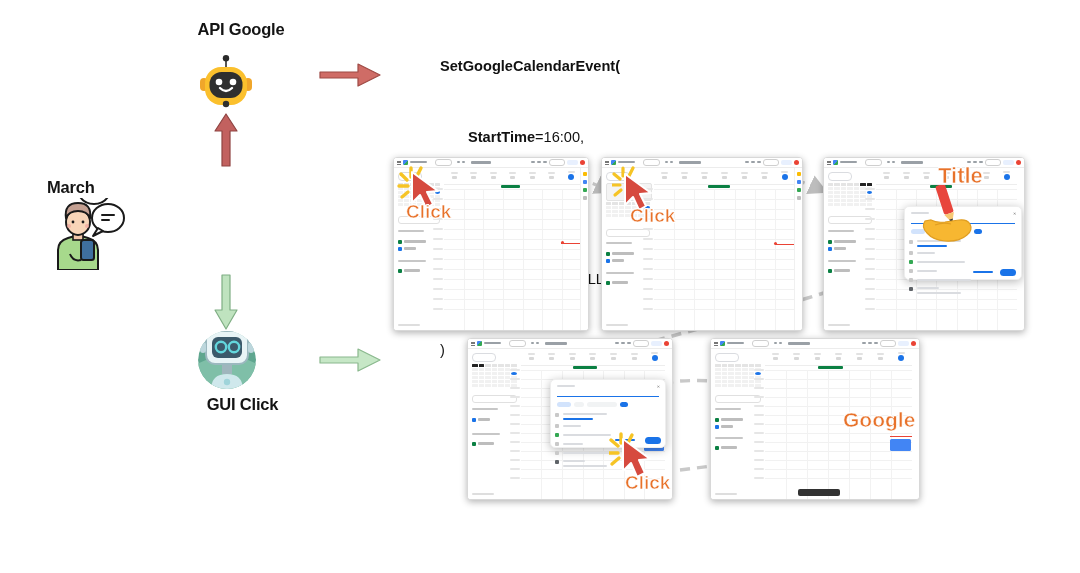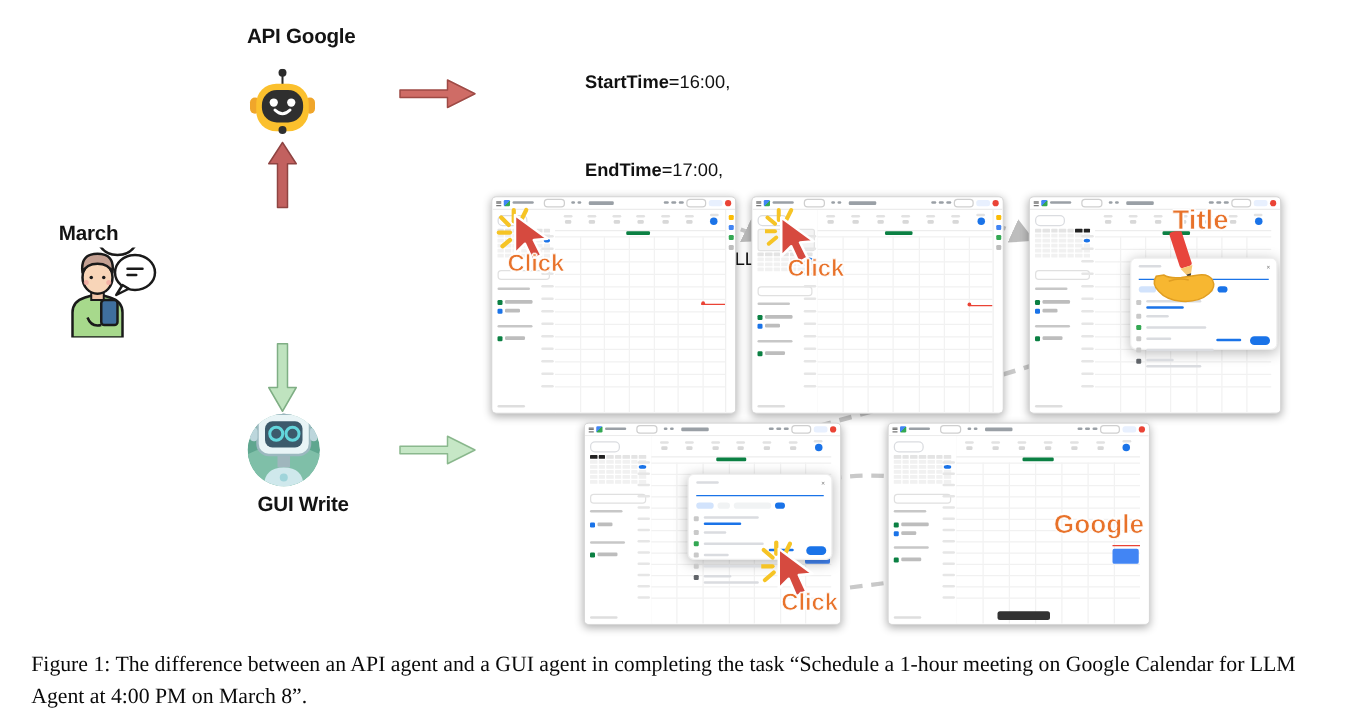--- a/index.html
+++ b/index.html
@@ -255,29 +255,30 @@
         <rect x="9" y="1" width="42" height="33" rx="9" fill="#e8f4f6" stroke="#9bb8bf" stroke-width="2"></rect>
         <rect x="15" y="7" width="30" height="21" rx="6" fill="#3c5a6b"></rect>
         <circle cx="24" cy="17" r="5.2" fill="none" stroke="#63d6dc" stroke-width="2.4"></circle>
         <circle cx="37" cy="17" r="5.2" fill="none" stroke="#63d6dc" stroke-width="2.4"></circle>
         <rect x="3" y="12" width="6" height="11" rx="3" fill="#bcd6dc"></rect>
         <rect x="51" y="12" width="6" height="11" rx="3" fill="#bcd6dc"></rect>
       </g>
     </svg>
   </div>
 
-  <div class="agent-label abs" style="left:185px; top:395px; width:115px;">GUI Write</div>
+  <div class="agent-label abs" style="left:185px; top:395px; width:115px;">GUI Click</div>
 
   <div class="abs" style="left:318px; top:60px;">
     <svg width="66" height="30" viewBox="0 0 66 30">
       <path d="M2 12 L40 12 L40 4 L62 15 L40 26 L40 18 L2 18 Z" fill="#cf6c66" stroke="#9e4a45" stroke-width="1.2" stroke-linejoin="round"></path>
     </svg>
   </div>
 
   <div class="api-code">
+    <div><span class="k">SetGoogleCalendarEvent(</span></div>
     <div style="padding-left:28px;"><span class="k">StartTime</span><span>=16:00,</span></div>
     <div style="padding-left:28px;"><span class="k">EndTime</span><span>=17:00,</span></div>
     <div style="padding-left:28px;"><span class="k">Title</span><span>="Meeting on LLM Agent"</span></div>
     <div><span>)</span></div>
   </div>
 
   <div class="abs" style="left:318px; top:345px;">
     <svg width="66" height="30" viewBox="0 0 66 30">
       <path d="M2 12 L40 12 L40 4 L62 15 L40 26 L40 18 L2 18 Z" fill="#c6e7c6" stroke="#8ab88d" stroke-width="1.2" stroke-linejoin="round"></path>
     </svg>
@@ -1278,15 +1279,14 @@
           <div class="mb-nowline" style="left:85.5%; right:0; top:66px;"></div>
           <div class="mb-event" style="left:85.5%; right:1px; top:69px; height:12px;"></div>
         </div>
       </div>
       <div class="mb-snack" style="left:42%; bottom:3px; width:42px;"></div>
     </div>
   </div>
 
   <div class="step-label" style="left:843px; top:408px; font-size:21px;">Google</div>
 
-  <div class="caption">Figure 1: The difference between an API agent and a GUI agent in completing the task “Schedule a 1-hour meeting on Google Calendar for LLM Agent at 4:00 PM on March 8”.</div>
 
 </div>
 
 </body></html>

